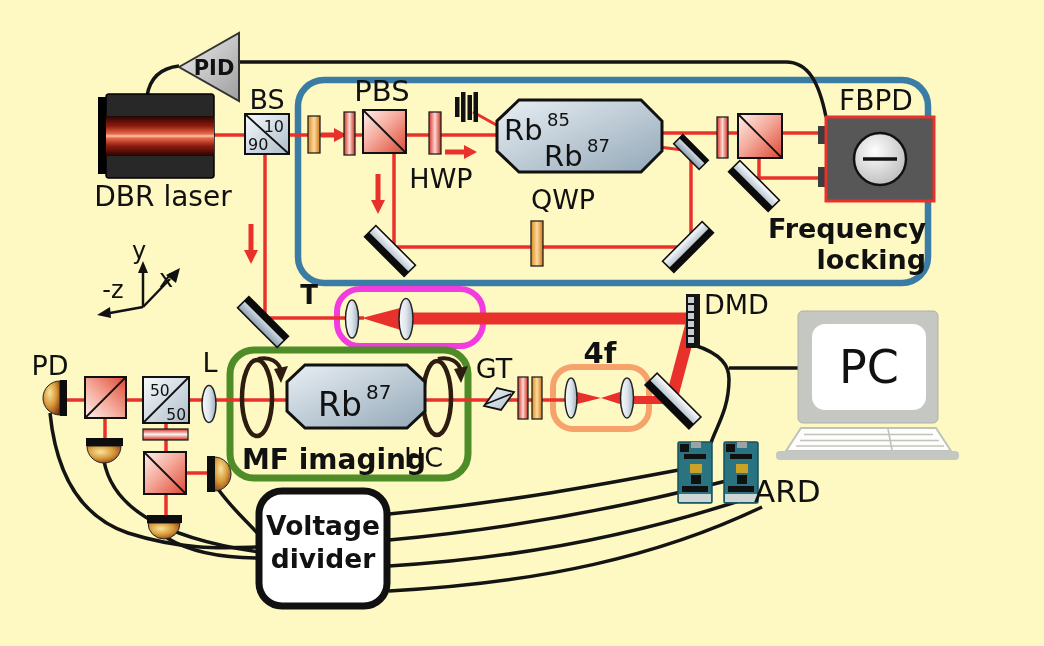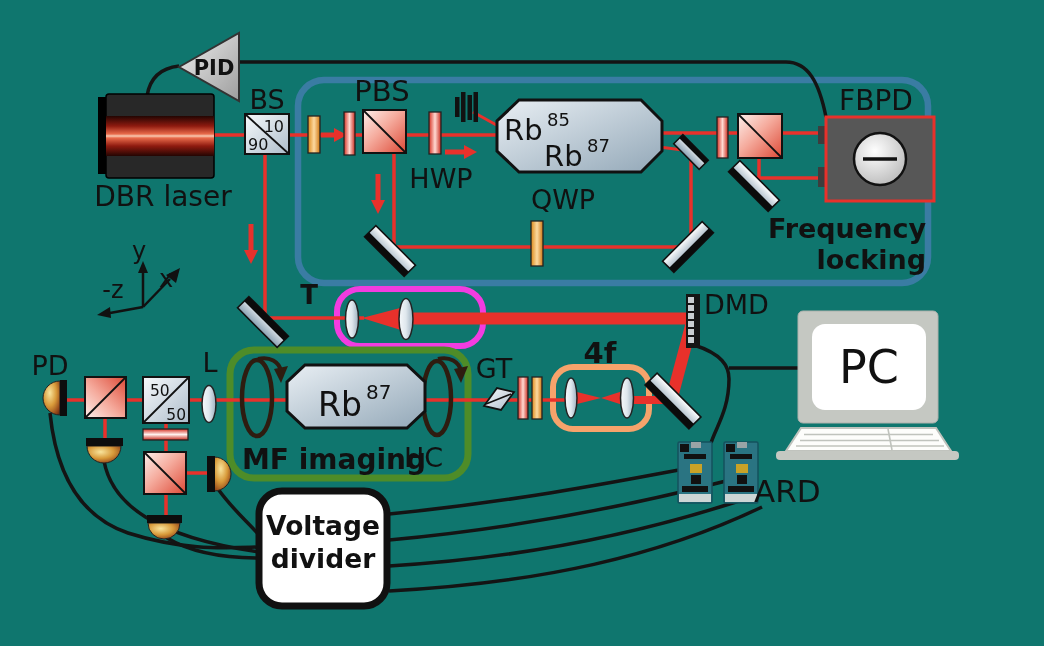--- a/index.html
+++ b/index.html
@@ -1,16 +1,16 @@
 <!DOCTYPE html>
 <html><head>
 <meta charset="utf-8">
 <style>
   html,body{margin:0;padding:0;background:#ffffff;}
-  .stage{width:1044px;height:646px;position:relative;background:#0f766e;overflow:hidden;}
+  .stage{width:1044px;height:646px;position:relative;background:#fef9c3;overflow:hidden;}
   text{font-family:"DejaVu Sans","Liberation Sans",sans-serif;fill:#111;}
   .b{font-weight:bold;}
 </style>
 </head>
 <body>
 
 <div class="stage">
 <svg width="1044" height="646" viewBox="0 0 1044 646">
 <defs>
   <linearGradient id="gRedCube" x1="0" y1="0" x2="1" y2="1">

